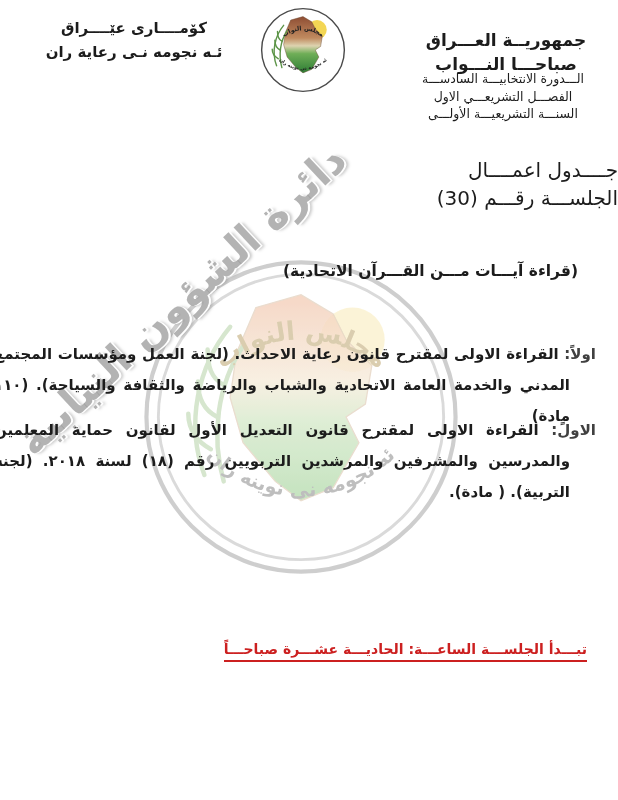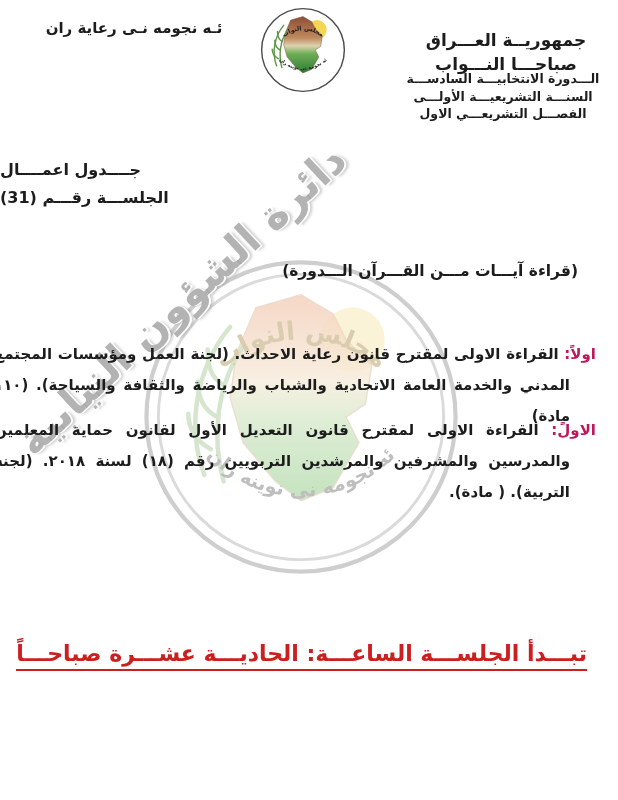--- a/index.html
+++ b/index.html
@@ -25,41 +25,41 @@
     position:absolute; left:28px; top:16px; width:212px;
     text-align:center; font-weight:bold; font-size:15px; line-height:24px;
   }
   .emblem{position:absolute; left:259px; top:6px; width:88px; height:88px;}
   .arabic-title-block{
     position:absolute; right:12px; top:28px; width:200px;
     text-align:center; font-weight:bold; font-size:17px; line-height:24px;
   }
   .term-block{
     position:absolute; right:12px; top:70px; width:206px;
-    text-align:center; font-weight:bold; font-size:12.5px; line-height:17.5px;
+    text-align:center; font-weight:normal; font-size:12.5px; line-height:17.5px;
   }
   .title-block{
     position:absolute; left:0; top:156px; width:618px;
-    text-align:left; font-weight:bold; font-size:16px; line-height:28px;
+    text-align:right; font-weight:normal; font-size:20px; line-height:28px;
   }
   .quran-line{
     position:absolute; right:40px; top:262px;
     font-weight:bold; font-size:15.5px;
   }
   .agenda-item{
     position:absolute; right:22px; width:576px;
     font-weight:bold; font-size:15px; line-height:31px;
     text-align:justify; padding-right:26px; text-indent:-26px;
   }
   .agenda-item.first{top:324px;}
   .agenda-item.second{top:400px;}
-  .item-label{color:#be185d;}
+  .item-label{color:#404040;}
   .footer-line{
     position:absolute; right:31px; top:641px;
-    font-weight:bold; font-size:22px; color:#cc2020;
+    font-weight:bold; font-size:14px; color:#cc2020;
     border-bottom:2px solid #cc2020; padding-bottom:3px;
     white-space:nowrap;
   }
 </style>
 </head>
 <body>
 
 <div class="page">
 
   <div class="wm-layer">
@@ -91,20 +91,21 @@
       <text font-size="6" font-weight="bold" fill="#b3b3b3" letter-spacing="0.5">
         <textPath href="#sealArcBot" startOffset="50%" text-anchor="middle">ئه نجومه نى نوينه ران</textPath>
       </text>
     </svg>
     <div class="wm-diagonal">دائرة الشؤون النيابية</div>
   </div>
 
   <div class="content">
 
     <div class="kurdish-block">
+      <div>كۆمــــارى عێــــراق</div>
       <div>ئـه نجومه نـى رعاية ران</div>
     </div>
 
     <svg class="emblem" viewBox="0 0 100 100">
       <defs>
         <linearGradient id="mapGrad" x1="0" y1="0" x2="0" y2="1">
           <stop offset="0%" stop-color="#8e4d33"></stop>
           <stop offset="38%" stop-color="#c08a5f"></stop>
           <stop offset="52%" stop-color="#ddd3b0"></stop>
           <stop offset="66%" stop-color="#6fae57"></stop>
@@ -131,30 +132,30 @@
       </text>
     </svg>
 
     <div class="arabic-title-block">
       <div>جمهوريــة العـــراق</div>
       <div>صباحـــا النـــواب</div>
     </div>
 
     <div class="term-block">
       <div>الـــدورة الانتخابيـــة السادســـة</div>
+      <div>الفصـــل التشريعـــي الاول</div>
       <div>السنـــة التشريعيـــة الأولـــى</div>
-      <div>الفصـــل التشريعـــي الاول</div>
     </div>
 
     <div class="title-block">
       <div>جــــدول اعمــــال</div>
-      <div>الجلســـة رقـــم (31)</div>
+      <div>الجلســـة رقـــم (30)</div>
     </div>
 
-    <div class="quran-line">(قراءة آيـــات مـــن القـــرآن الـــدورة)</div>
+    <div class="quran-line">(قراءة آيـــات مـــن القـــرآن الاتحادية)</div>
 
     <p class="agenda-item first"><span class="item-label">اولاً:</span> <span>القراءة الاولى لمقترح قانون رعاية الاحداث. (لجنة العمل ومؤسسات المجتمع المدني والخدمة العامة الاتحادية والشباب والرياضة والثقافة والسياحة). (١١٠ مادة)</span></p>
 
     <p class="agenda-item second"><span class="item-label">الاولً:</span> <span>القراءة الاولى لمقترح قانون التعديل الأول لقانون حماية المعلمين والمدرسين والمشرفين والمرشدين التربويين رقم (١٨) لسنة ٢٠١٨. (لجنة التربية). ( مادة).</span></p>
 
     <div class="footer-line">تبـــدأ الجلســـة الساعـــة: الحاديـــة عشـــرة صباحـــاً</div>
 
   </div>
 </div>
 

